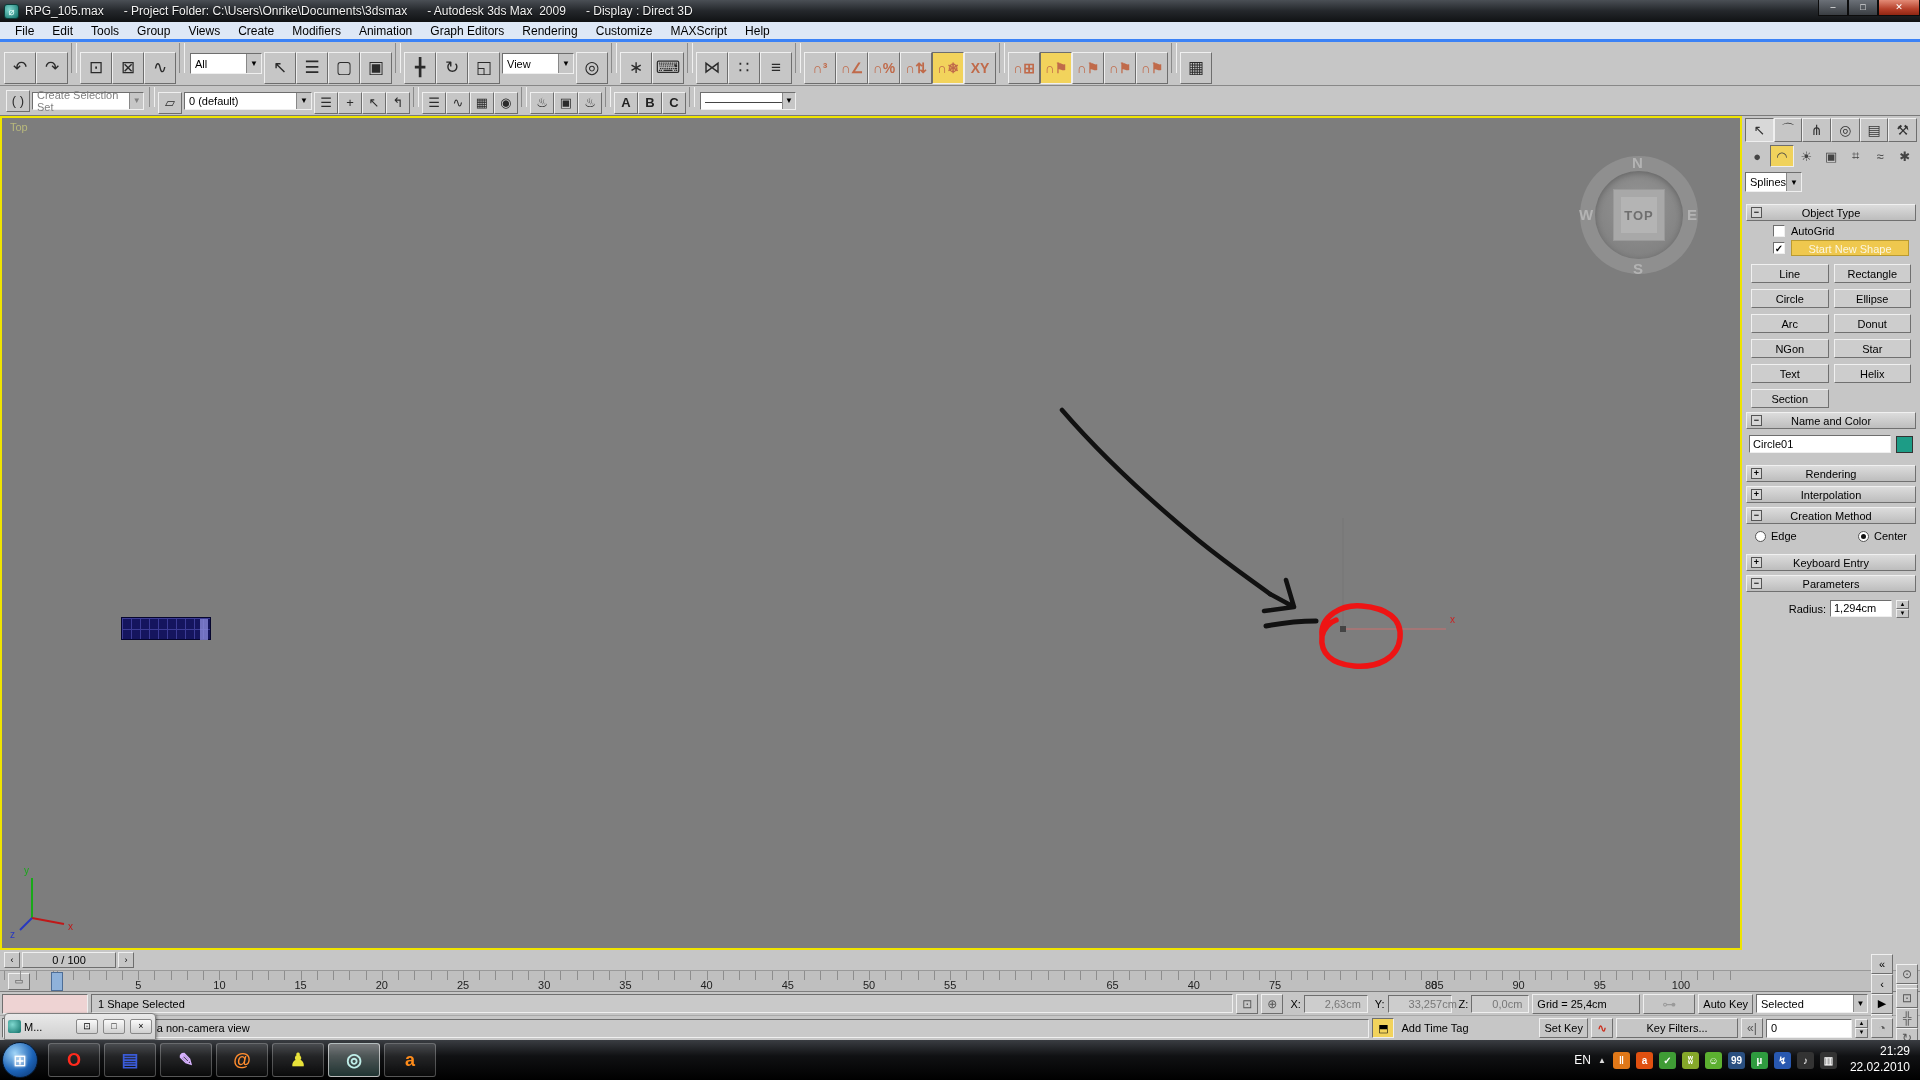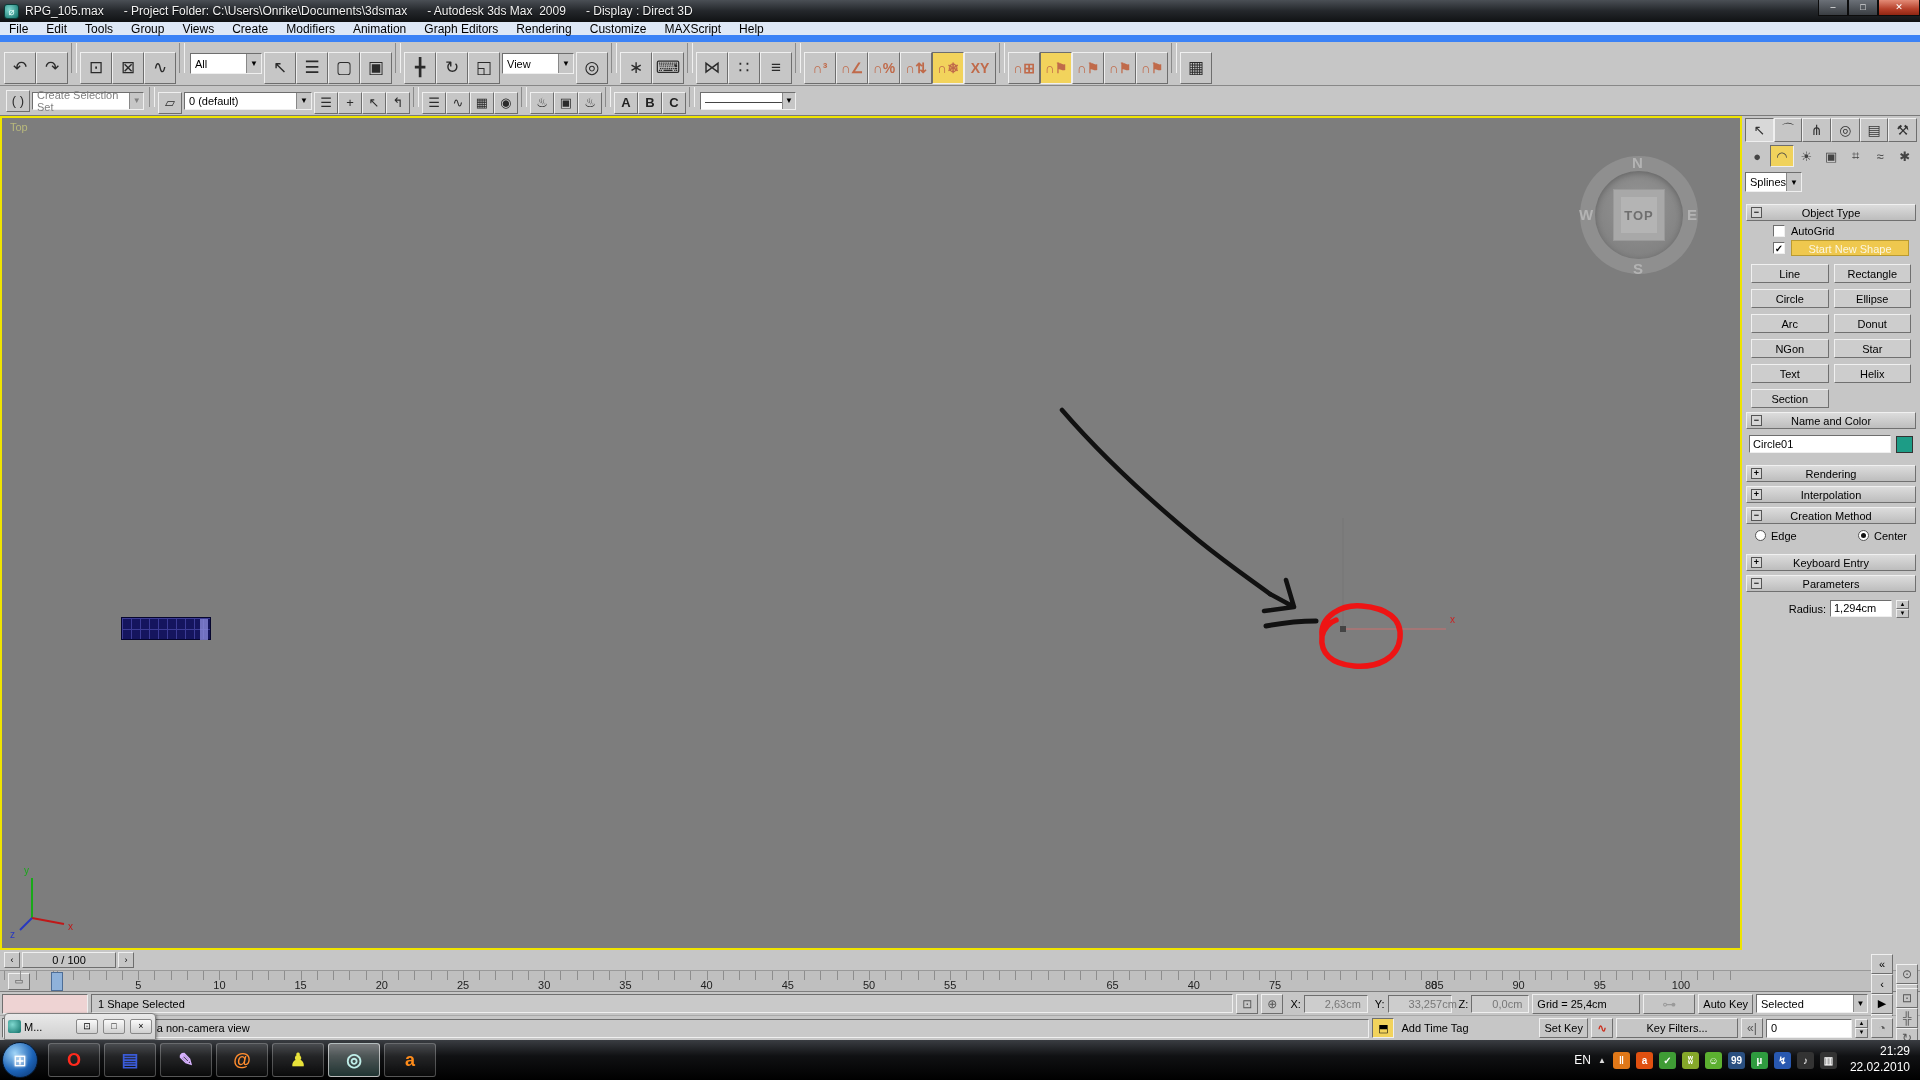--- a/index.html
+++ b/index.html
@@ -13,21 +13,21 @@
     background:radial-gradient(circle at 35% 35%,#7fd8cf,#0e6e66);border:1px solid #0a3f3b;
     color:#eafffd;font-size:10px;line-height:13px;text-align:center;}
   #titlebar .title{font-size:12px;color:#f2f2f2;text-shadow:0 1px 1px #000;white-space:pre;}
   #winbtns{margin-left:auto;display:flex;height:16px;align-self:flex-start;}
   .winbtn{width:30px;height:16px;border:1px solid #0c0c0c;border-top:none;
     background:linear-gradient(#6b7077,#3a3e43);color:#fff;font-size:9px;line-height:14px;text-align:center;}
   .winbtn.close{width:42px;background:linear-gradient(#e38b77,#b6402a 60%,#8f2613);}
 
   
   #menubar{position:absolute;left:0;top:22px;width:1920px;height:20px;background:#dee8f6;
-    border-bottom:7px solid #3b82f6;display:flex;align-items:center;}
+    border-bottom:3px solid #3b82f6;display:flex;align-items:center;padding-left:6px;}
   #menubar span{padding:2px 9px;font-size:12px;}
 
   
   #toolbar1{position:absolute;left:0;top:42px;width:1920px;height:44px;background:#c6c6c6;
     border-bottom:1px solid #888;display:flex;align-items:center;padding-left:4px;gap:2px;}
   #toolbar2{position:absolute;left:0;top:86px;width:1920px;height:30px;background:#c6c6c6;
     border-bottom:1px solid #7a7a7a;display:flex;align-items:center;padding-left:6px;gap:2px;}
   .tbtn{display:inline-flex;align-items:center;justify-content:center;width:32px;height:32px;
     background:#c6c6c6;border:1px solid;border-color:#efefef #6e6e6e #6e6e6e #efefef;
     font-size:17px;color:#2b2b2b;}
@@ -89,21 +89,21 @@
   .ynsbtn{flex:1;margin-right:8px;height:16px;background:#efc84e;color:#fbf6e2;
     text-align:center;line-height:16px;border:1px solid #b99a30;}
   #shapegrid{display:grid;grid-template-columns:1fr 1fr;gap:6px 5px;margin:8px 6px 4px 6px;}
   #shapegrid span{height:19px;display:flex;align-items:center;justify-content:center;
     background:#cdcdcd;border:1px solid;border-color:#f0f0f0 #707070 #707070 #f0f0f0;font-size:11px;}
   .namerow{display:flex;align-items:center;margin:6px 4px;}
   .namefield{flex:1;height:18px;background:#fff;border:1px solid;border-color:#6e6e6e #efefef #efefef #6e6e6e;
     padding:2px 3px;font-size:11px;}
   .swatch{width:17px;height:17px;margin-left:5px;border:1px solid #333;}
   .radiorow{display:flex;margin:6px 10px 2px 10px;justify-content:space-between;}
-  .radio{display:flex;align-items:flex-start;gap:5px;}
+  .radio{display:flex;align-items:flex-end;gap:5px;}
   .rdot{width:11px;height:11px;border-radius:50%;background:#fff;border:1px solid #555;position:relative;}
   .rdot.sel::after{content:"";position:absolute;left:2px;top:2px;width:5px;height:5px;border-radius:50%;background:#111;}
   .paramrow{display:flex;align-items:center;justify-content:flex-end;margin:8px 8px 0 0;gap:4px;}
   .pfield{width:62px;height:17px;background:#fff;border:1px solid;border-color:#6e6e6e #efefef #efefef #6e6e6e;
     padding:1px 3px;}
   .spinner{width:13px;height:17px;display:flex;flex-direction:column;}
   .spinner i{flex:1;background:#c6c6c6;border:1px solid;border-color:#efefef #6e6e6e #6e6e6e #efefef;
     font-style:normal;font-size:6px;line-height:7px;text-align:center;}
 
   

